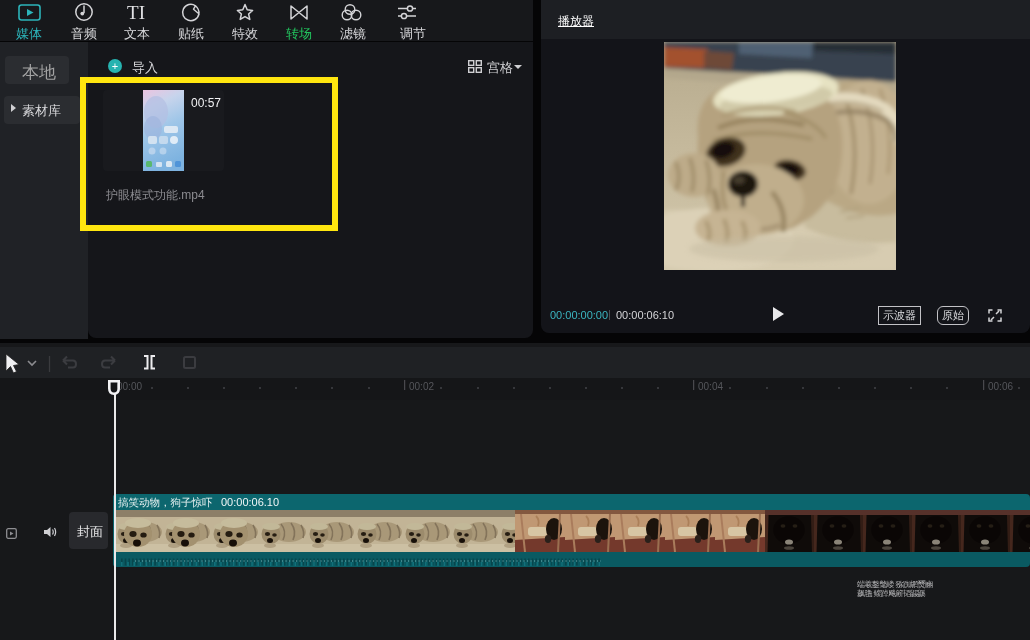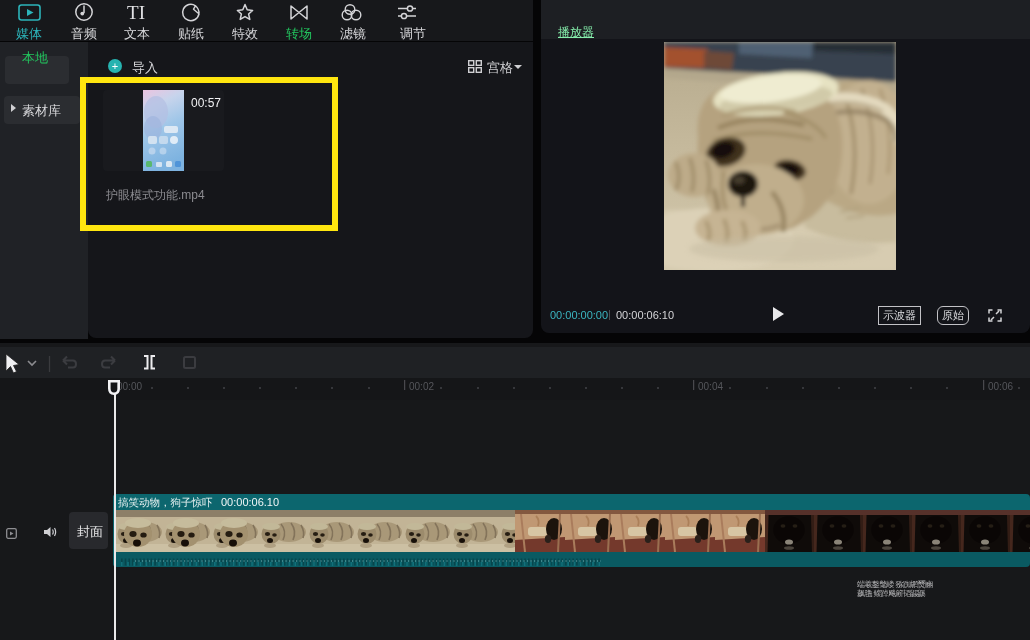--- a/index.html
+++ b/index.html
@@ -47,21 +47,21 @@
     <div class="abs" style="left:124px;top:25px;color:#d8d8db;font-size:13px;">文本</div>
     <div class="abs" style="left:178px;top:25px;color:#d8d8db;font-size:13px;">贴纸</div>
     <div class="abs" style="left:232px;top:25px;color:#d8d8db;font-size:13px;">特效</div>
     <div class="abs" style="left:286px;top:25px;color:#22c55e;font-size:13px;">转场</div>
     <div class="abs" style="left:340px;top:25px;color:#d8d8db;font-size:13px;">滤镜</div>
     <div class="abs" style="left:400px;top:25px;color:#d8d8db;font-size:13px;">调节</div>
   </div>
 
   <div class="abs" style="left:0;top:42px;width:88px;height:297px;background:#202226;"></div>
   <div class="abs" style="left:5px;top:56px;width:64px;height:28px;background:#2b2d31;border-radius:4px;"></div>
-  <div class="abs" style="left:22px;top:49px;width:50px;height:16px;color:#22c55e;font-size:13px;">本地</div>
+  <div class="abs" style="left:22px;top:61px;width:50px;height:16px;color:#a3a3a3;font-size:17px;">本地</div>
   <div class="abs" style="left:4px;top:96px;width:76px;height:28px;background:#2b2d31;border-radius:4px;"></div>
   <div class="abs" style="left:11px;top:104px;width:0;height:0;border-left:5px solid #cfcfd2;border-top:4px solid transparent;border-bottom:4px solid transparent;"></div>
   <div class="abs" style="left:22px;top:102px;color:#d8d8db;font-size:13px;">素材库</div>
 
   <div class="abs" style="left:88px;top:42px;width:445px;height:296px;background:#15161a;border-radius:0 0 8px 8px;"></div>
 
   <div class="abs" style="left:108px;top:59px;width:14px;height:14px;border-radius:50%;background:#27b3b0;"></div>
   <div class="abs" style="left:108px;top:59px;width:14px;height:14px;color:#fff;font-size:11px;line-height:14px;text-align:center;">+</div>
   <div class="abs" style="left:132px;top:59px;color:#d8d8db;font-size:13px;">导入</div>
 
@@ -103,21 +103,21 @@
     </svg>
   </div>
   <div class="abs" style="left:191px;top:96px;color:#f2f2f4;font-size:12px;">00:57</div>
   <div class="abs" style="left:106px;top:187px;color:#8b8b90;font-size:12px;">护眼模式功能.mp4</div>
 
   <div class="abs" style="left:80px;top:77px;width:246px;height:142px;border:6px solid #ffe60f;"></div>
 </div>
 
 <div class="abs" id="player" style="left:541px;top:0;width:489px;height:333px;background:#131419;border-radius:0 0 8px 8px;">
   <div class="abs" style="left:0;top:0;width:489px;height:39px;background:#1d1f23;"></div>
-  <div class="abs" style="left:17px;top:24px;color:#86efac;font-size:12px;text-decoration:underline;">播放器</div>
+  <div class="abs" style="left:17px;top:13px;color:#ffffff;font-size:12px;text-decoration:underline;">播放器</div>
 
   <div class="abs" id="dogvideo" style="left:123px;top:42px;width:232px;height:228px;">
     <svg width="232" height="228" viewBox="0 0 232 228">
       <defs>
         <linearGradient id="bgc" x1="0" y1="0" x2="0" y2="1">
           <stop offset="0" stop-color="#b6aa8d"></stop>
           <stop offset="0.5" stop-color="#c6ba9d"></stop>
           <stop offset="1" stop-color="#d3c9ad"></stop>
         </linearGradient>
         <filter id="soft" x="-20%" y="-20%" width="140%" height="140%">

